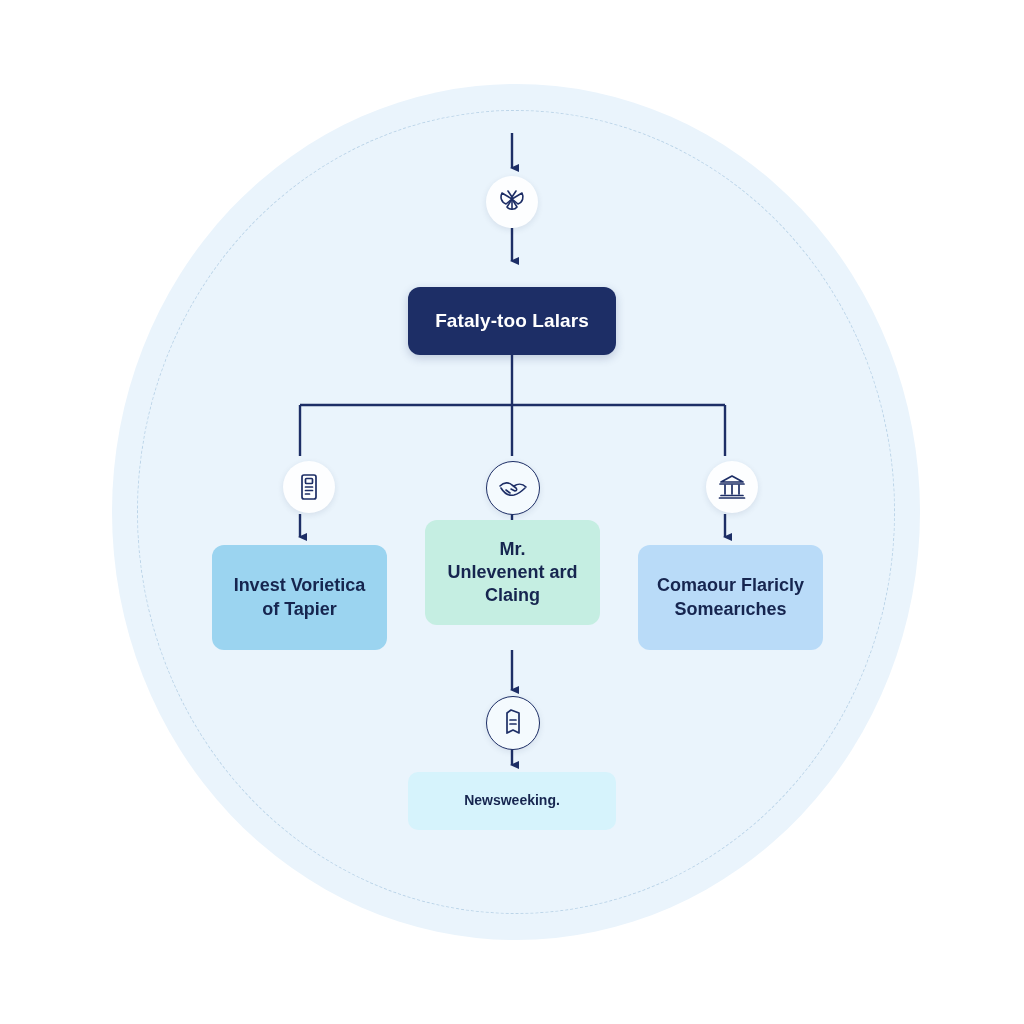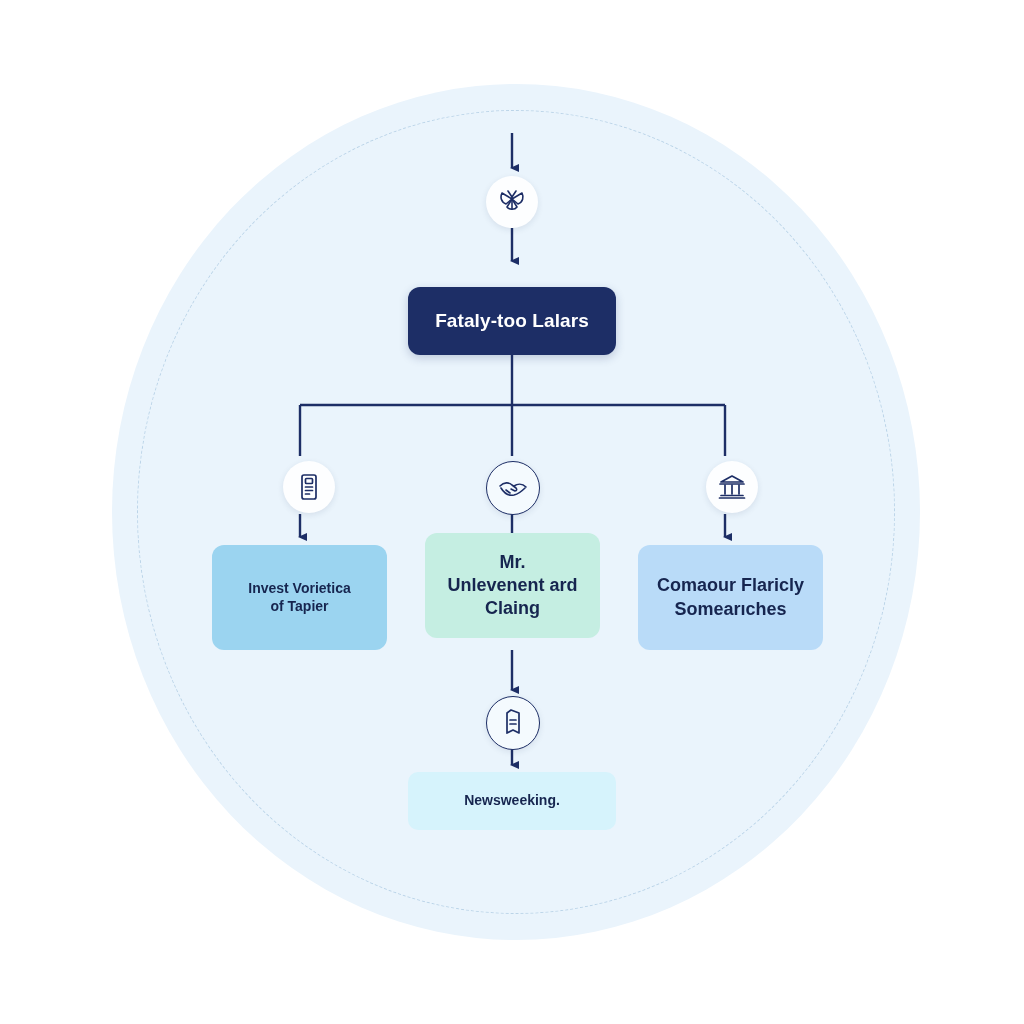--- a/index.html
+++ b/index.html
@@ -70,26 +70,26 @@
     box-shadow: 0 3px 10px rgba(29,46,102,0.22);
     margin-top: 18px;
   }
   .node-l1 {
     left: 212px;
     top: 545px;
     width: 175px;
     height: 105px;
     background: #9BD4F0;
     color: #16254F;
-    font-size: 14px;
+    font-size: 18px;
     font-weight: bold;
   }
   .node-l2 {
     left: 425px;
-    top: 533px;
+    top: 520px;
     width: 175px;
     height: 105px;
     background: #C5EEE2;
     color: #16254F;
     font-size: 18px;
     font-weight: bold;
   }
   .node-l3 {
     left: 638px;
     top: 545px;

